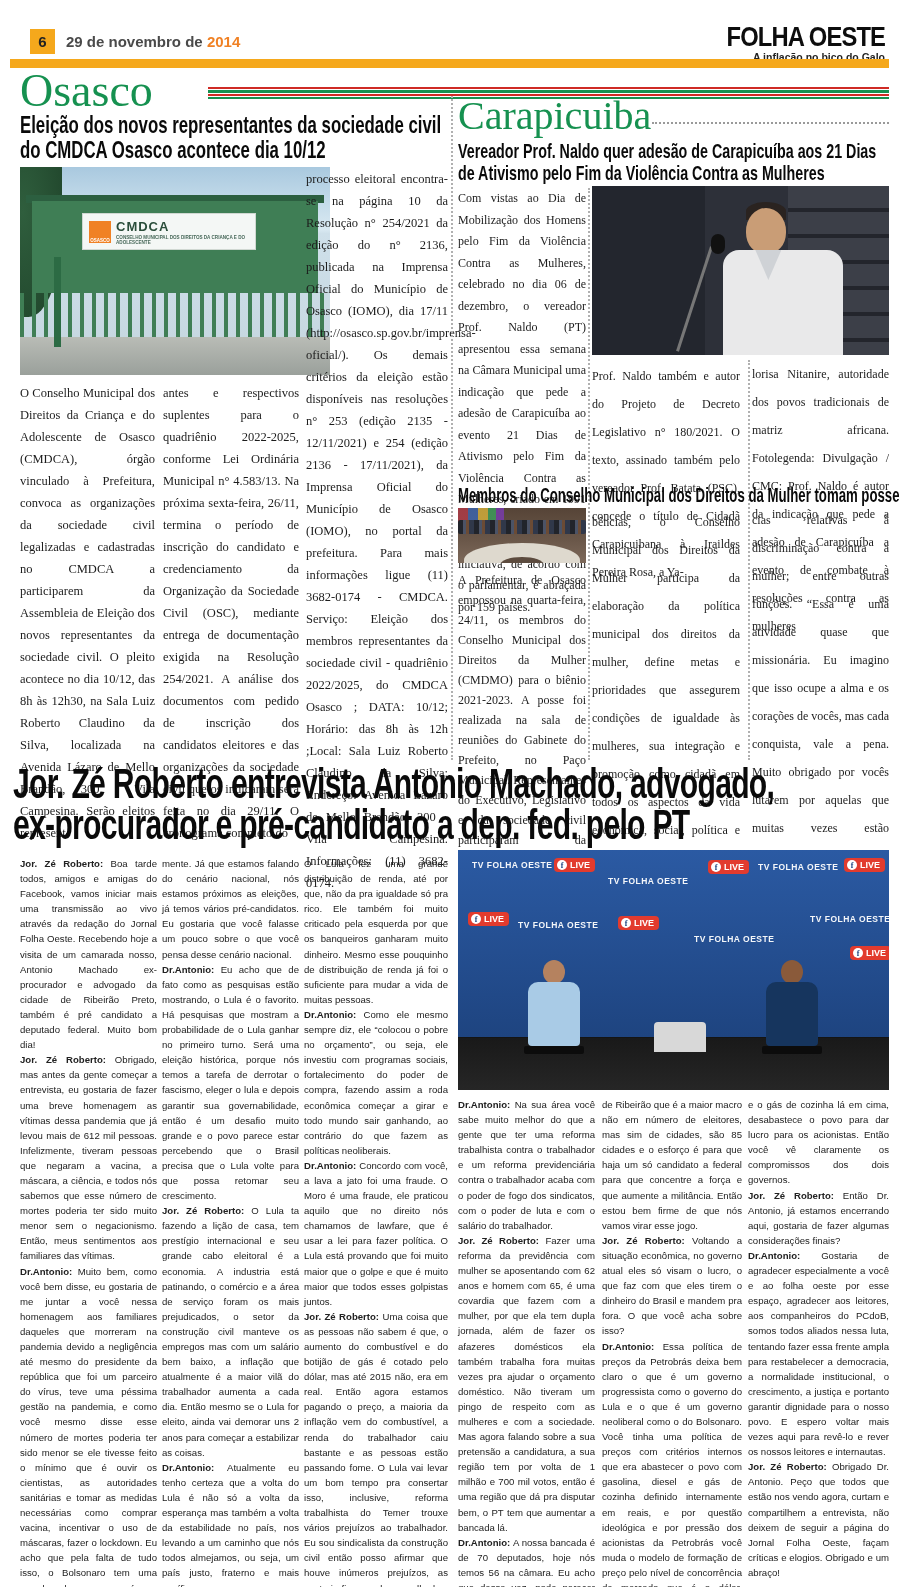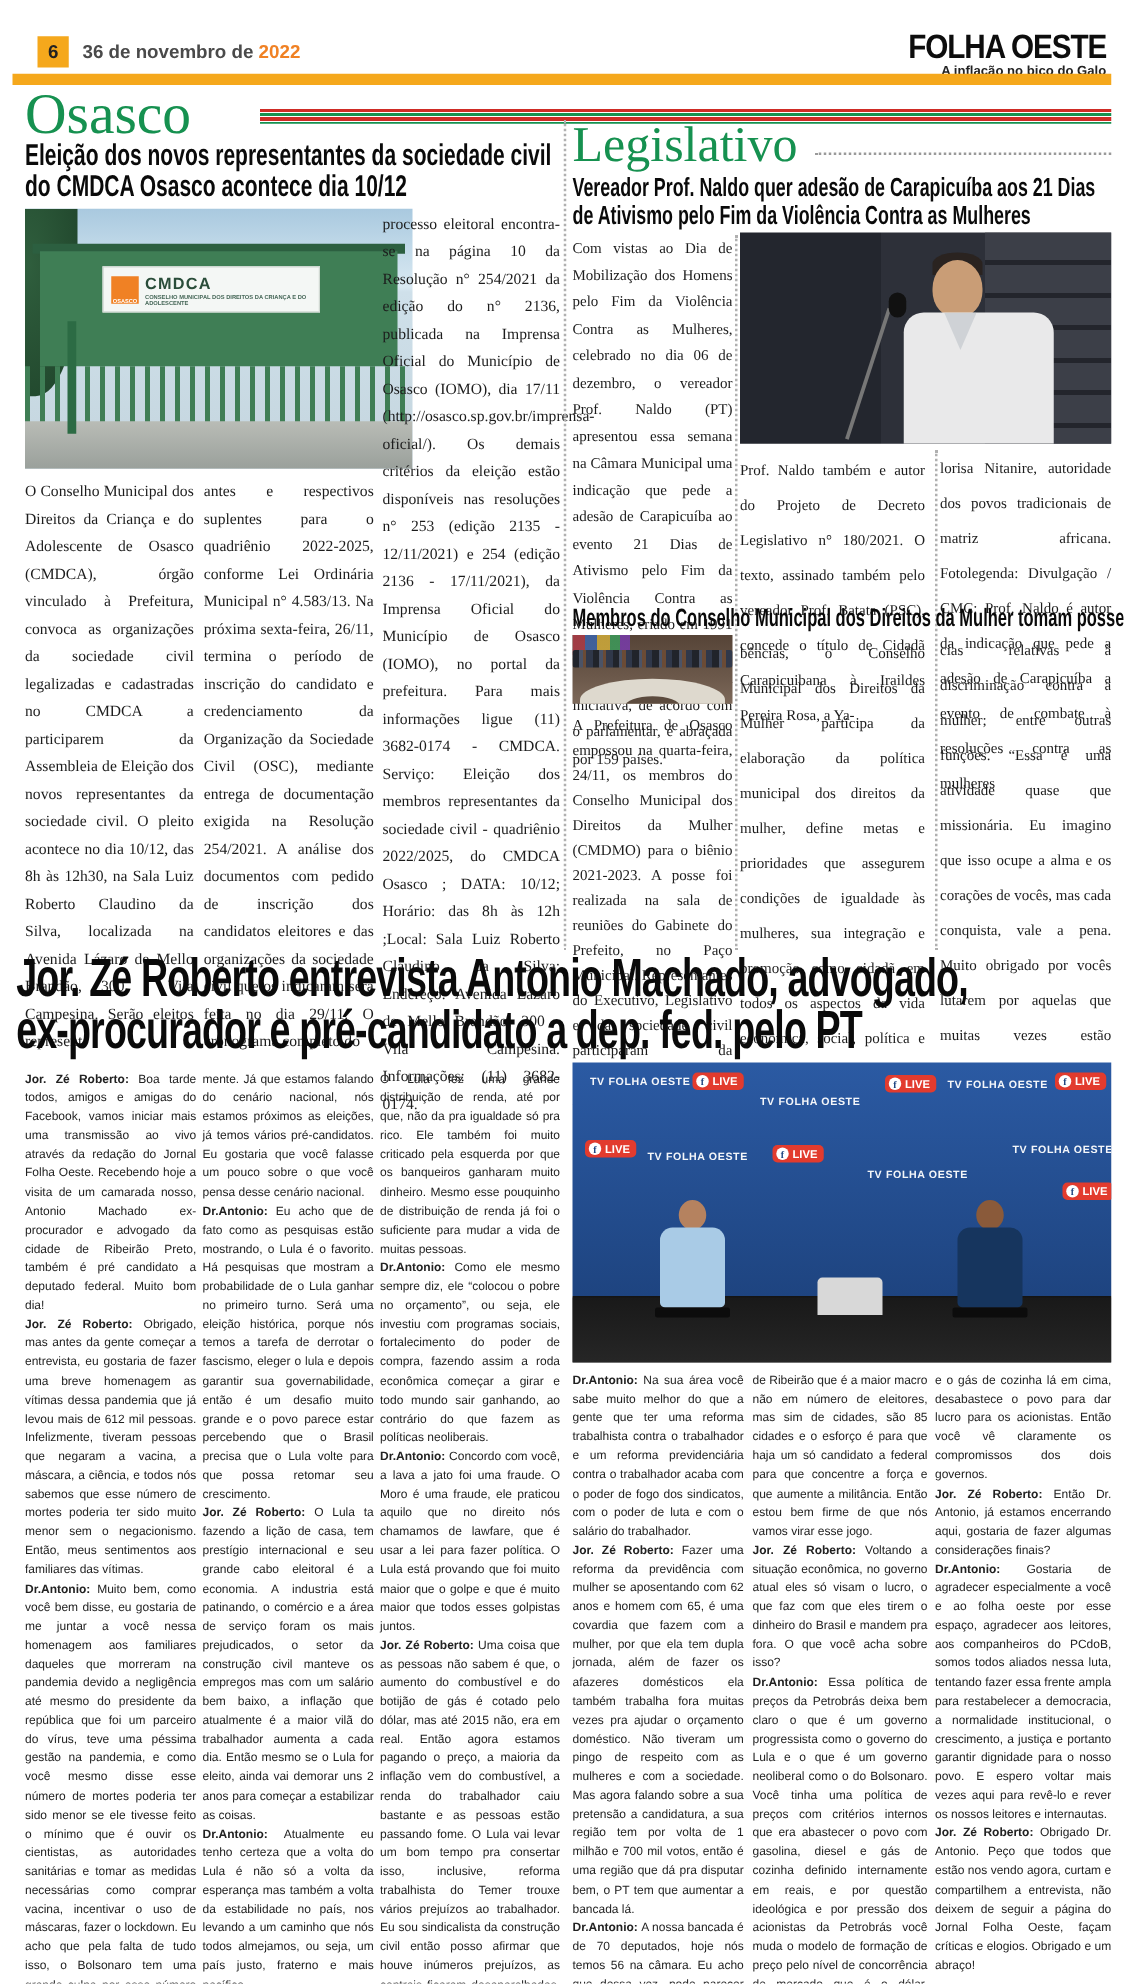--- a/index.html
+++ b/index.html
@@ -91,21 +91,21 @@
   .st-table{position:absolute;left:196px;bottom:38px;width:52px;height:30px;background:#d8d8d8;border-radius:4px 4px 0 0;}
   
   [data-name]{box-sizing:border-box;}
 </style>
 </head>
 <body>
 
 <div class="page" data-name="newspaper-page">
 
   <div class="pagenum" data-name="page-number">6</div>
-  <div class="dateline" data-name="dateline"><span data-name="date-text">36 de novembro de </span><span class="yr" data-name="date-year">2022</span></div>
+  <div class="dateline" data-name="dateline"><span data-name="date-text">29 de novembro de </span><span class="yr" data-name="date-year">2014</span></div>
   <div class="masthead" data-name="masthead">
     <div><span class="mh-title" data-name="masthead-title">FOLHA OESTE</span></div>
     <div class="mh-tag" data-name="masthead-tagline">A inflação no bico do Galo</div>
   </div>
   <div class="orange-bar" data-name="header-rule"></div>
 
   <div class="sec-title" style="left:20px;top:68px;" data-name="section-title-osasco">Osasco</div>
   <div class="stripes" style="left:208px;top:87px;width:681px;" data-name="section-stripes"></div>
 
   <div class="hl hl-osasco" data-name="osasco-headline">
@@ -128,21 +128,21 @@
     <div class="cm-ground" data-name="driveway"></div>
     <div class="cm-post" data-name="gate-post"></div>
   </div>
 
   <div class="scol" style="left:20px;top:382px;width:135px;" data-name="osasco-article-col1">O Conselho Municipal dos Direitos da Criança e do Adolescente de Osasco (CMDCA), órgão vinculado à Prefeitura, convoca as organizações da sociedade civil legalizadas e cadastradas no CMDCA a participarem da Assembleia de Eleição dos novos representantes da sociedade civil. O pleito acontece no dia 10/12, das 8h às 12h30, na Sala Luiz Roberto Claudino da Silva, localizada na Avenida Lázaro de Mello Brandão, 300 - Vila Campesina. Serão eleitos represent-</div>
   <div class="scol" style="left:163px;top:382px;width:136px;" data-name="osasco-article-col2">antes e respectivos suplentes para o quadriênio 2022-2025, conforme Lei Ordinária Municipal n° 4.583/13. Na próxima sexta-feira, 26/11, termina o período de inscrição do candidato e credenciamento da Organização da Sociedade Civil (OSC), mediante entrega de documentação exigida na Resolução 254/2021. A análise dos documentos com pedido de inscrição dos candidatos eleitores e das organizações da sociedade civil que os indicaram será feita no dia 29/11. O cronograma completo do</div>
   <div class="scol" style="left:306px;top:168px;width:142px;" data-name="osasco-article-col3">processo eleitoral encontra-se na página 10 da Resolução n° 254/2021 da edição do n° 2136, publicada na Imprensa Oficial do Município de Osasco (IOMO), dia 17/11 (http://osasco.sp.gov.br/imprensa-oficial/). Os demais critérios da eleição estão disponíveis nas resoluções n° 253 (edição 2135 - 12/11/2021) e 254 (edição 2136 - 17/11/2021), da Imprensa Oficial do Município de Osasco (IOMO), no portal da prefeitura. Para mais informações ligue (11) 3682-0174 - CMDCA. Serviço: Eleição dos membros representantes da sociedade civil - quadriênio 2022/2025, do CMDCA Osasco ; DATA: 10/12; Horário: das 8h às 12h ;Local: Sala Luiz Roberto Claudino da Silva; Endereço: Avenida Lázaro de Mello Brandão, 300 - Vila Campesina. Informações: (11) 3682-0174.</div>
 
   <div class="vdot" style="left:451px;top:96px;height:664px;" data-name="column-divider"></div>
 
-  <div class="sec-title" style="left:458px;top:96px;font-size:40px;" data-name="section-title-carapicuiba">Legislativo</div>
+  <div class="sec-title" style="left:458px;top:96px;font-size:40px;" data-name="section-title-carapicuiba">Carapicuiba</div>
   <div class="dotline" style="left:652px;top:122px;width:237px;" data-name="title-dotted-rule"></div>
 
   <div class="hl hl-cara" data-name="naldo-headline">
     <span class="ln"><span class="cx" data-name="naldo-headline-line1">Vereador Prof. Naldo quer adesão de Carapicuíba aos 21 Dias</span></span>
     <span class="ln"><span class="cx" data-name="naldo-headline-line2">de Ativismo pelo Fim da Violência Contra as Mulheres</span></span>
   </div>
 
   <div class="ccol" style="left:458px;top:188px;width:128px;line-height:21.5px;" data-name="naldo-article-col1">Com vistas ao Dia de Mobilização dos Homens pelo Fim da Violência Contra as Mulheres, celebrado no dia 06 de dezembro, o vereador Prof. Naldo (PT) apresentou essa semana na Câmara Municipal uma indicação que pede a adesão de Carapicuíba ao evento 21 Dias de Ativismo pelo Fim da Violência Contra as Mulheres, criado em 1991 por feministas de diferentes nações. A iniciativa, de acordo com o parlamentar, é abraçada por 159 países.</div>
 
   <div class="photo ph-naldo" data-name="naldo-speaking-photo">

